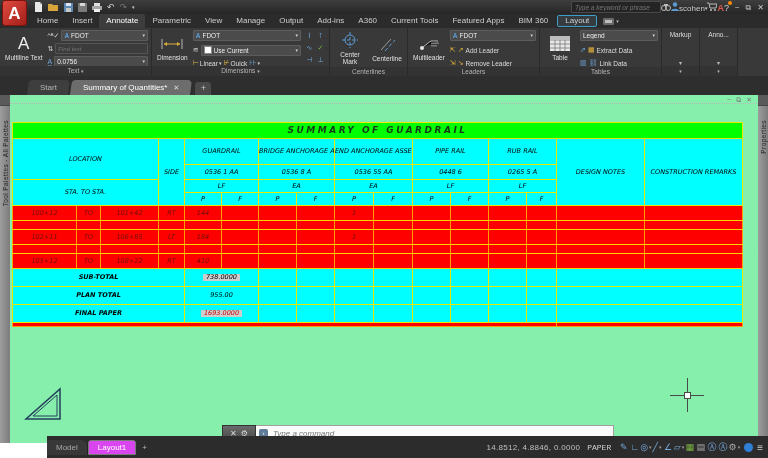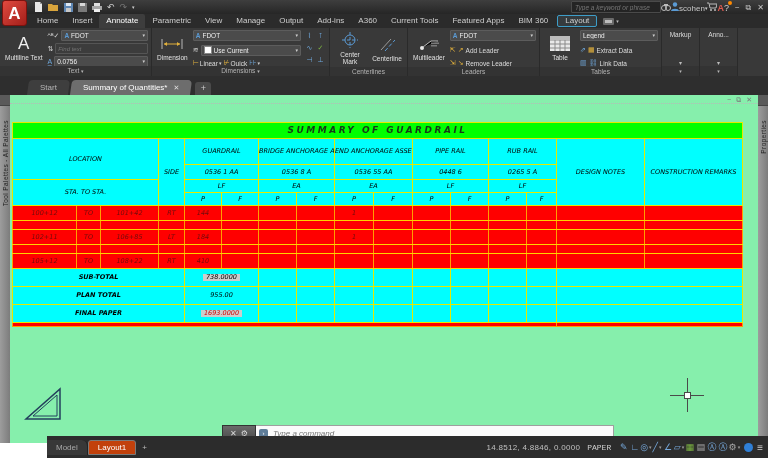--- a/index.html
+++ b/index.html
@@ -115,21 +115,21 @@
   .cmd-input{flex:1;background:#fbfbfb;border:1px solid #9f9f9f;border-left:none;display:flex;align-items:center;gap:3px;padding:0 3px;}
   .cmd-icon{width:9px;height:9px;background:#5f7d99;border-radius:2px;color:#fff;font-size:6px;line-height:9px;text-align:center;}
   .cmd-input input{flex:1;border:none;outline:none;background:transparent;color:#9a9a9a;
     font-size:8px;font-style:italic;font-family:"Liberation Sans",sans-serif;}
 
   
   .statusbar{position:absolute;bottom:0;left:0;right:0;height:22px;background:#2c2c2c;
     display:flex;align-items:center;z-index:20;font-size:8px;color:#b5b5b5;margin-left:47px;}
   .mtab{height:15px;line-height:15px;padding:0 9px;background:#383838;color:#a8a8a8;
     border-right:1px solid #222;border-radius:0 6px 0 0;}
-  .mtab.active{background:#c2410c;color:#fff;border:1px solid #7a7a7a;line-height:13px;box-sizing:border-box;border-radius:3px 3px 0 0;}
+  .mtab.active{background:#d946ef;color:#fff;border:1px solid #7a7a7a;line-height:13px;box-sizing:border-box;border-radius:3px 3px 0 0;}
   .mplus{padding:0 6px;color:#bbb;}
   .coords{margin-left:auto;letter-spacing:.3px;color:#c0c0c0;}
   .papermode{margin:0 7px;color:#d0d0d0;font-family:Liberation Mono, monospace;}
   .sic{display:flex;align-items:center;justify-content:center;min-width:11px;height:15px;
     color:#76a9dc;font-size:9px;line-height:15px;}
   .sic .dc{font-size:5px;color:#9a9a9a;margin-left:1px;}
   .sic.green{color:#7cb342}.sic.gray{color:#a8a8a8}
   .bluecircle{width:9px;height:9px;border-radius:50%;background:#2f7fd6;margin:0 4px;}
   .hamb{color:#d0d0d0;font-size:10px;margin-right:5px;}
 </style>

